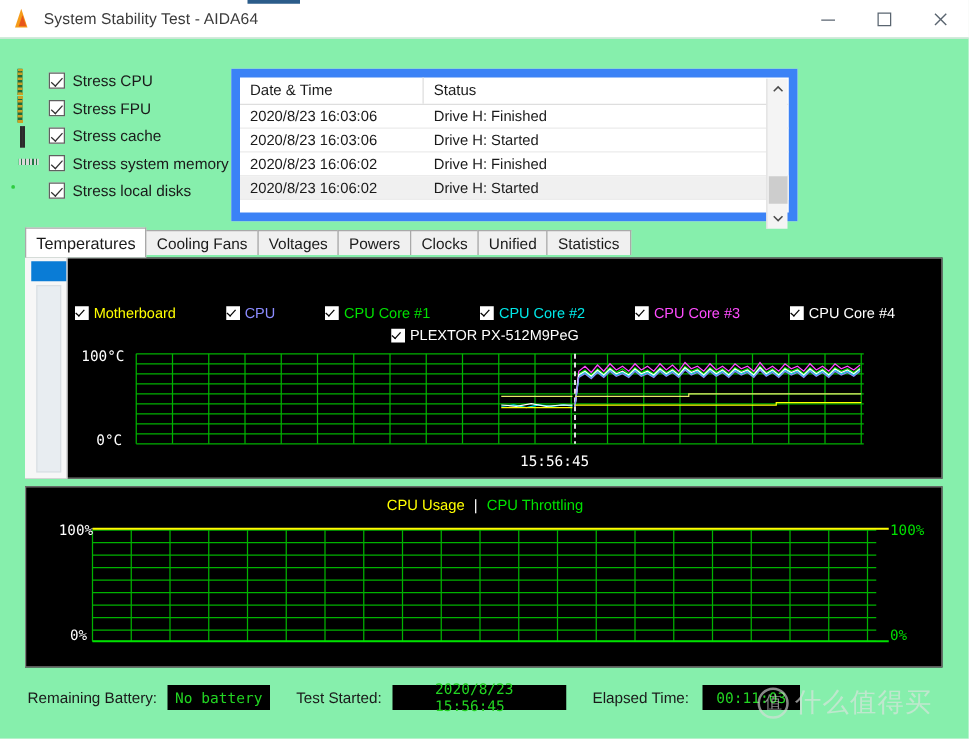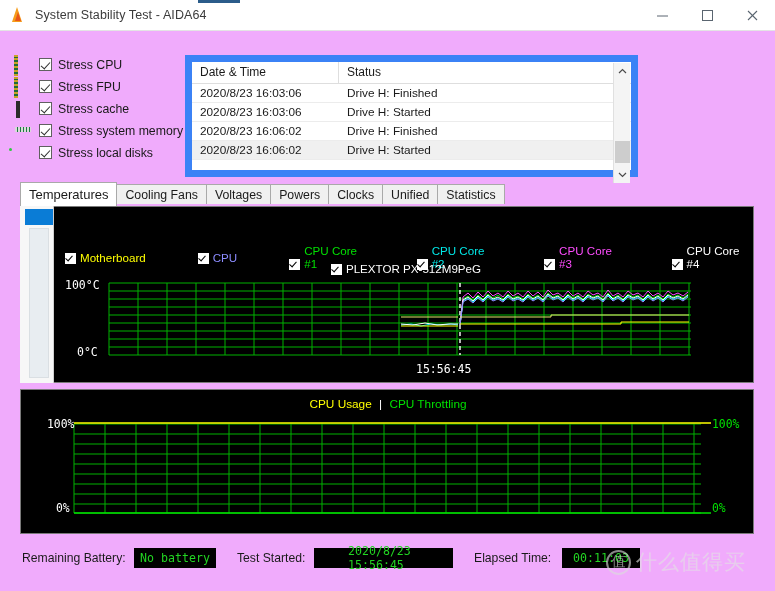--- a/index.html
+++ b/index.html
@@ -53,21 +53,21 @@
   }
   .win-btn {
     width: 45px; height: 30px; display: flex; align-items: center; justify-content: center;
     color: #5a6570; font-size: 13px;
   }
   .win-btn svg { display: block; }
 
   
   .body-panel {
     position: absolute; left: 0; top: 30px; width: 775px; height: 561px;
-    background: #f0abfc;
+    background: #86efac;
     border-top: 1px solid #e4e4e4;
     text-decoration: underline;
   }
 
   
   .stress-list {
     position: absolute; left: 14px; top: 23px; width: 172px;
   }
   .stress-row {
     display: flex; align-items: center; height: 21px; margin-bottom: 1px;
@@ -193,21 +193,21 @@
     position: absolute; left: 9px; top: 22px; width: 20px; height: 150px;
     background: #e8edf1; border: 1px solid #dadfe3;
   }
   .legend1, .legend2 {
     position: absolute; left: 0; width: 734px;
     display: flex; justify-content: center; align-items: center;
     font-size: 11.6px;
   }
   .legend1 { top: 37px; }
   .legend2 { top: 55px; }
-  .leg-item { display: flex; align-items: flex-end; margin: 0 8px; padding-left: 36px; }
+  .leg-item { display: flex; align-items: center; margin: 0 20px; }
   .leg-cb {
     width: 11px; height: 11px; background: #ffffff; margin-right: 4px;
     position: relative; flex: 0 0 11px;
   }
   .leg-cb:after {
     content: ""; position: absolute; left: 2px; top: 1px;
     width: 3px; height: 6px; border: solid #000;
     border-width: 0 1.5px 1.5px 0; transform: rotate(42deg);
   }
   .plot1 {

